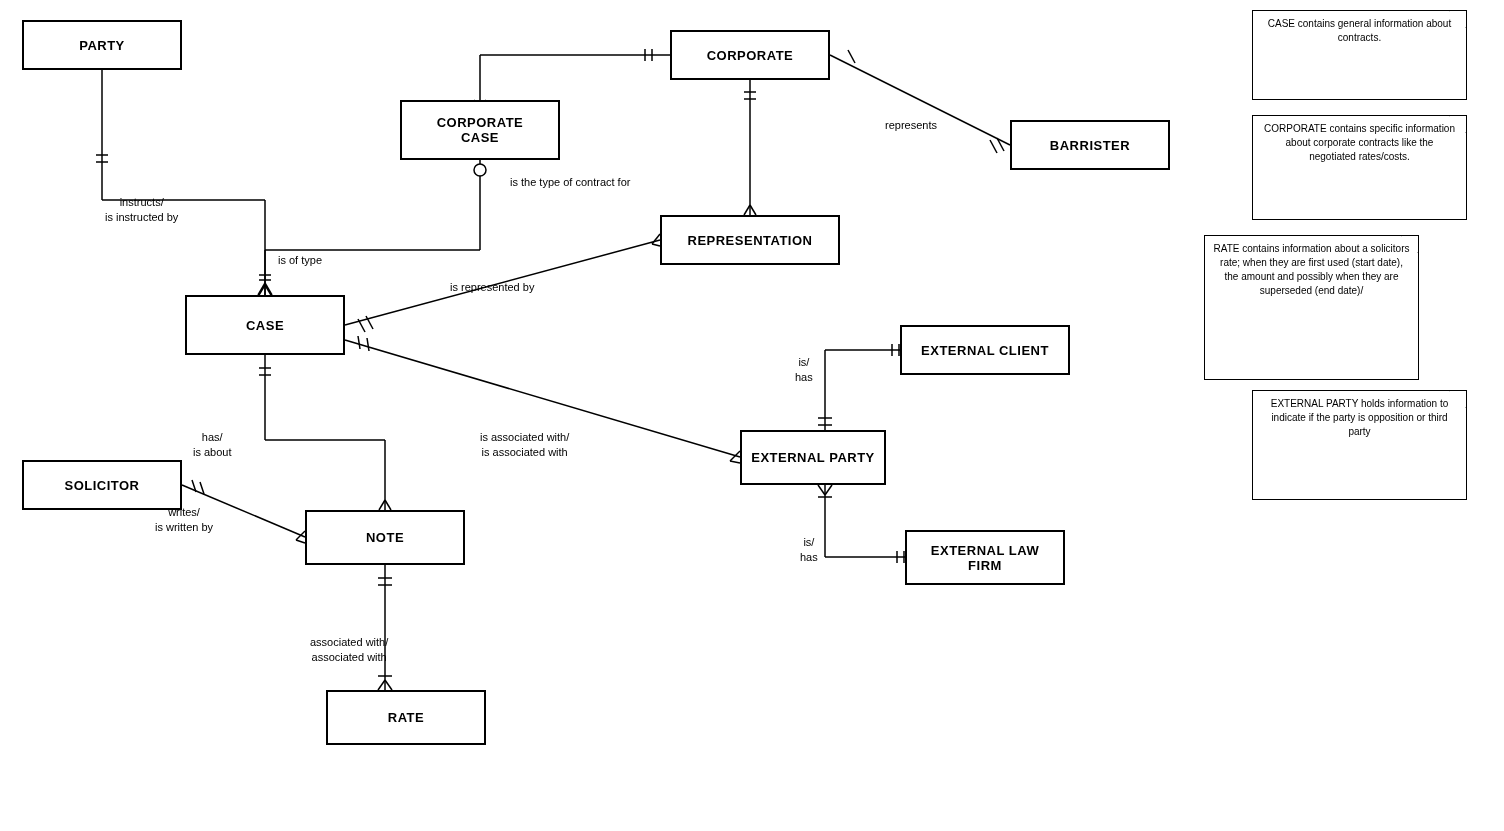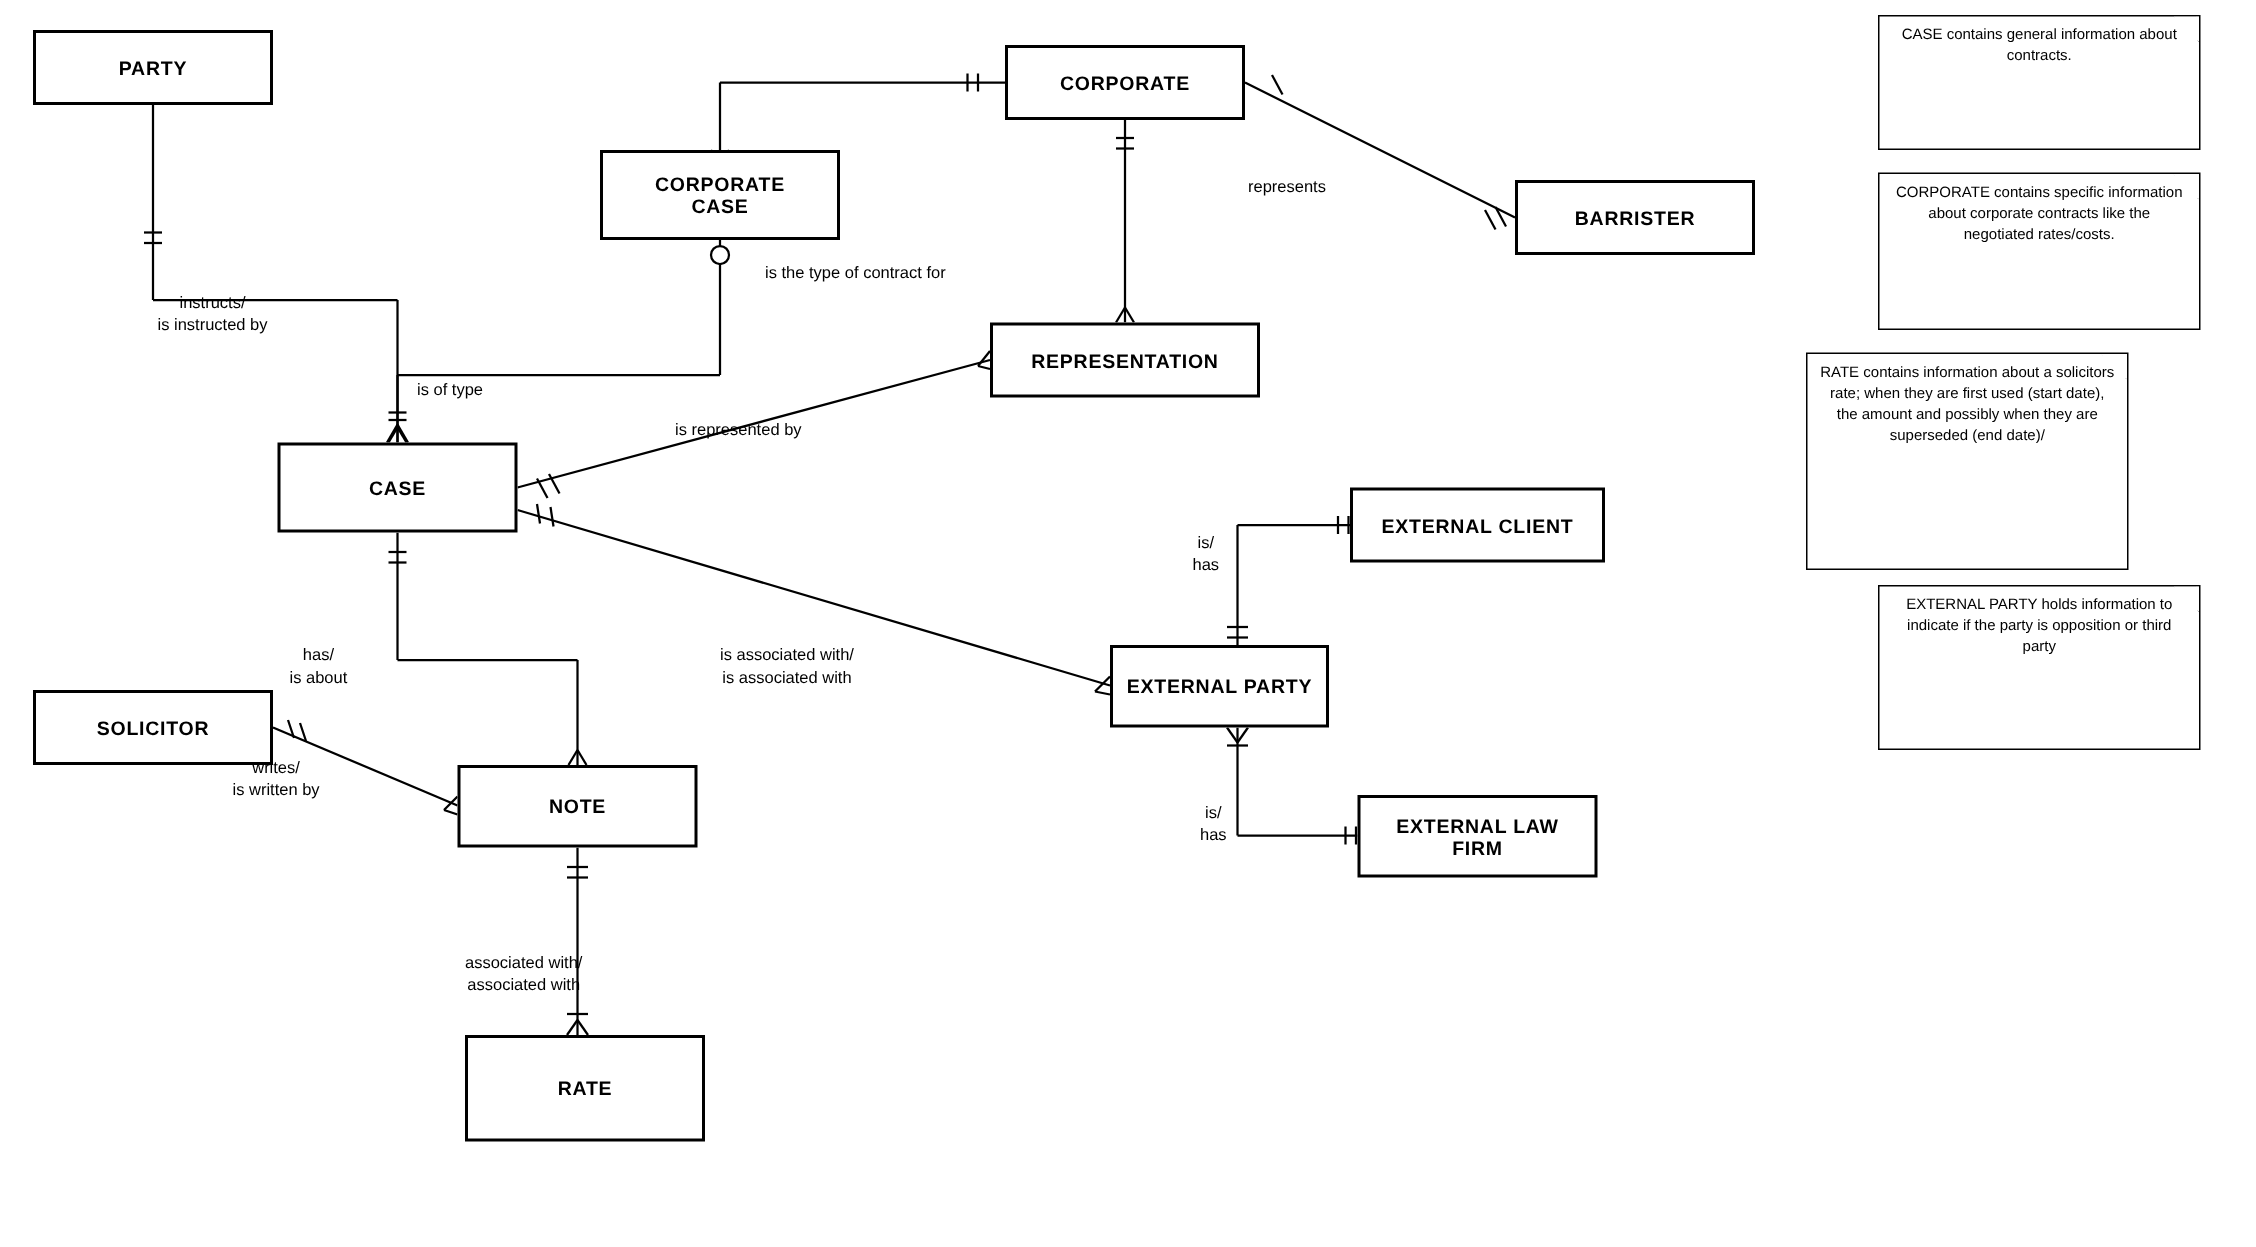--- a/index.html
+++ b/index.html
@@ -222,37 +222,37 @@
   </div>
 
   <div class="entity-box" style="left:22px;top:460px;width:160px;height:50px;">
     <span>SOLICITOR</span>
   </div>
 
   <div class="entity-box" style="left:305px;top:510px;width:160px;height:55px;">
     <span>NOTE</span>
   </div>
 
-  <div class="entity-box" style="left:310px;top:690px;width:160px;height:71px;">
+  <div class="entity-box" style="left:326px;top:690px;width:160px;height:55px;">
     <span>RATE</span>
   </div>
 
   <div class="relation-label" style="left:105px;top:195px;">
     <span>instructs/<br>is instructed by</span>
   </div>
 
   <div class="relation-label" style="left:278px;top:253px;">
     <span>is of type</span>
   </div>
 
   <div class="relation-label" style="left:510px;top:175px;">
     <span>is the type of contract for</span>
   </div>
 
-  <div class="relation-label" style="left:832px;top:118px;">
+  <div class="relation-label" style="left:885px;top:118px;">
     <span>represents</span>
   </div>
 
   <div class="relation-label" style="left:450px;top:280px;">
     <span>is represented by</span>
   </div>
 
   <div class="relation-label" style="left:193px;top:430px;">
     <span>has/<br>is about</span>
   </div>

